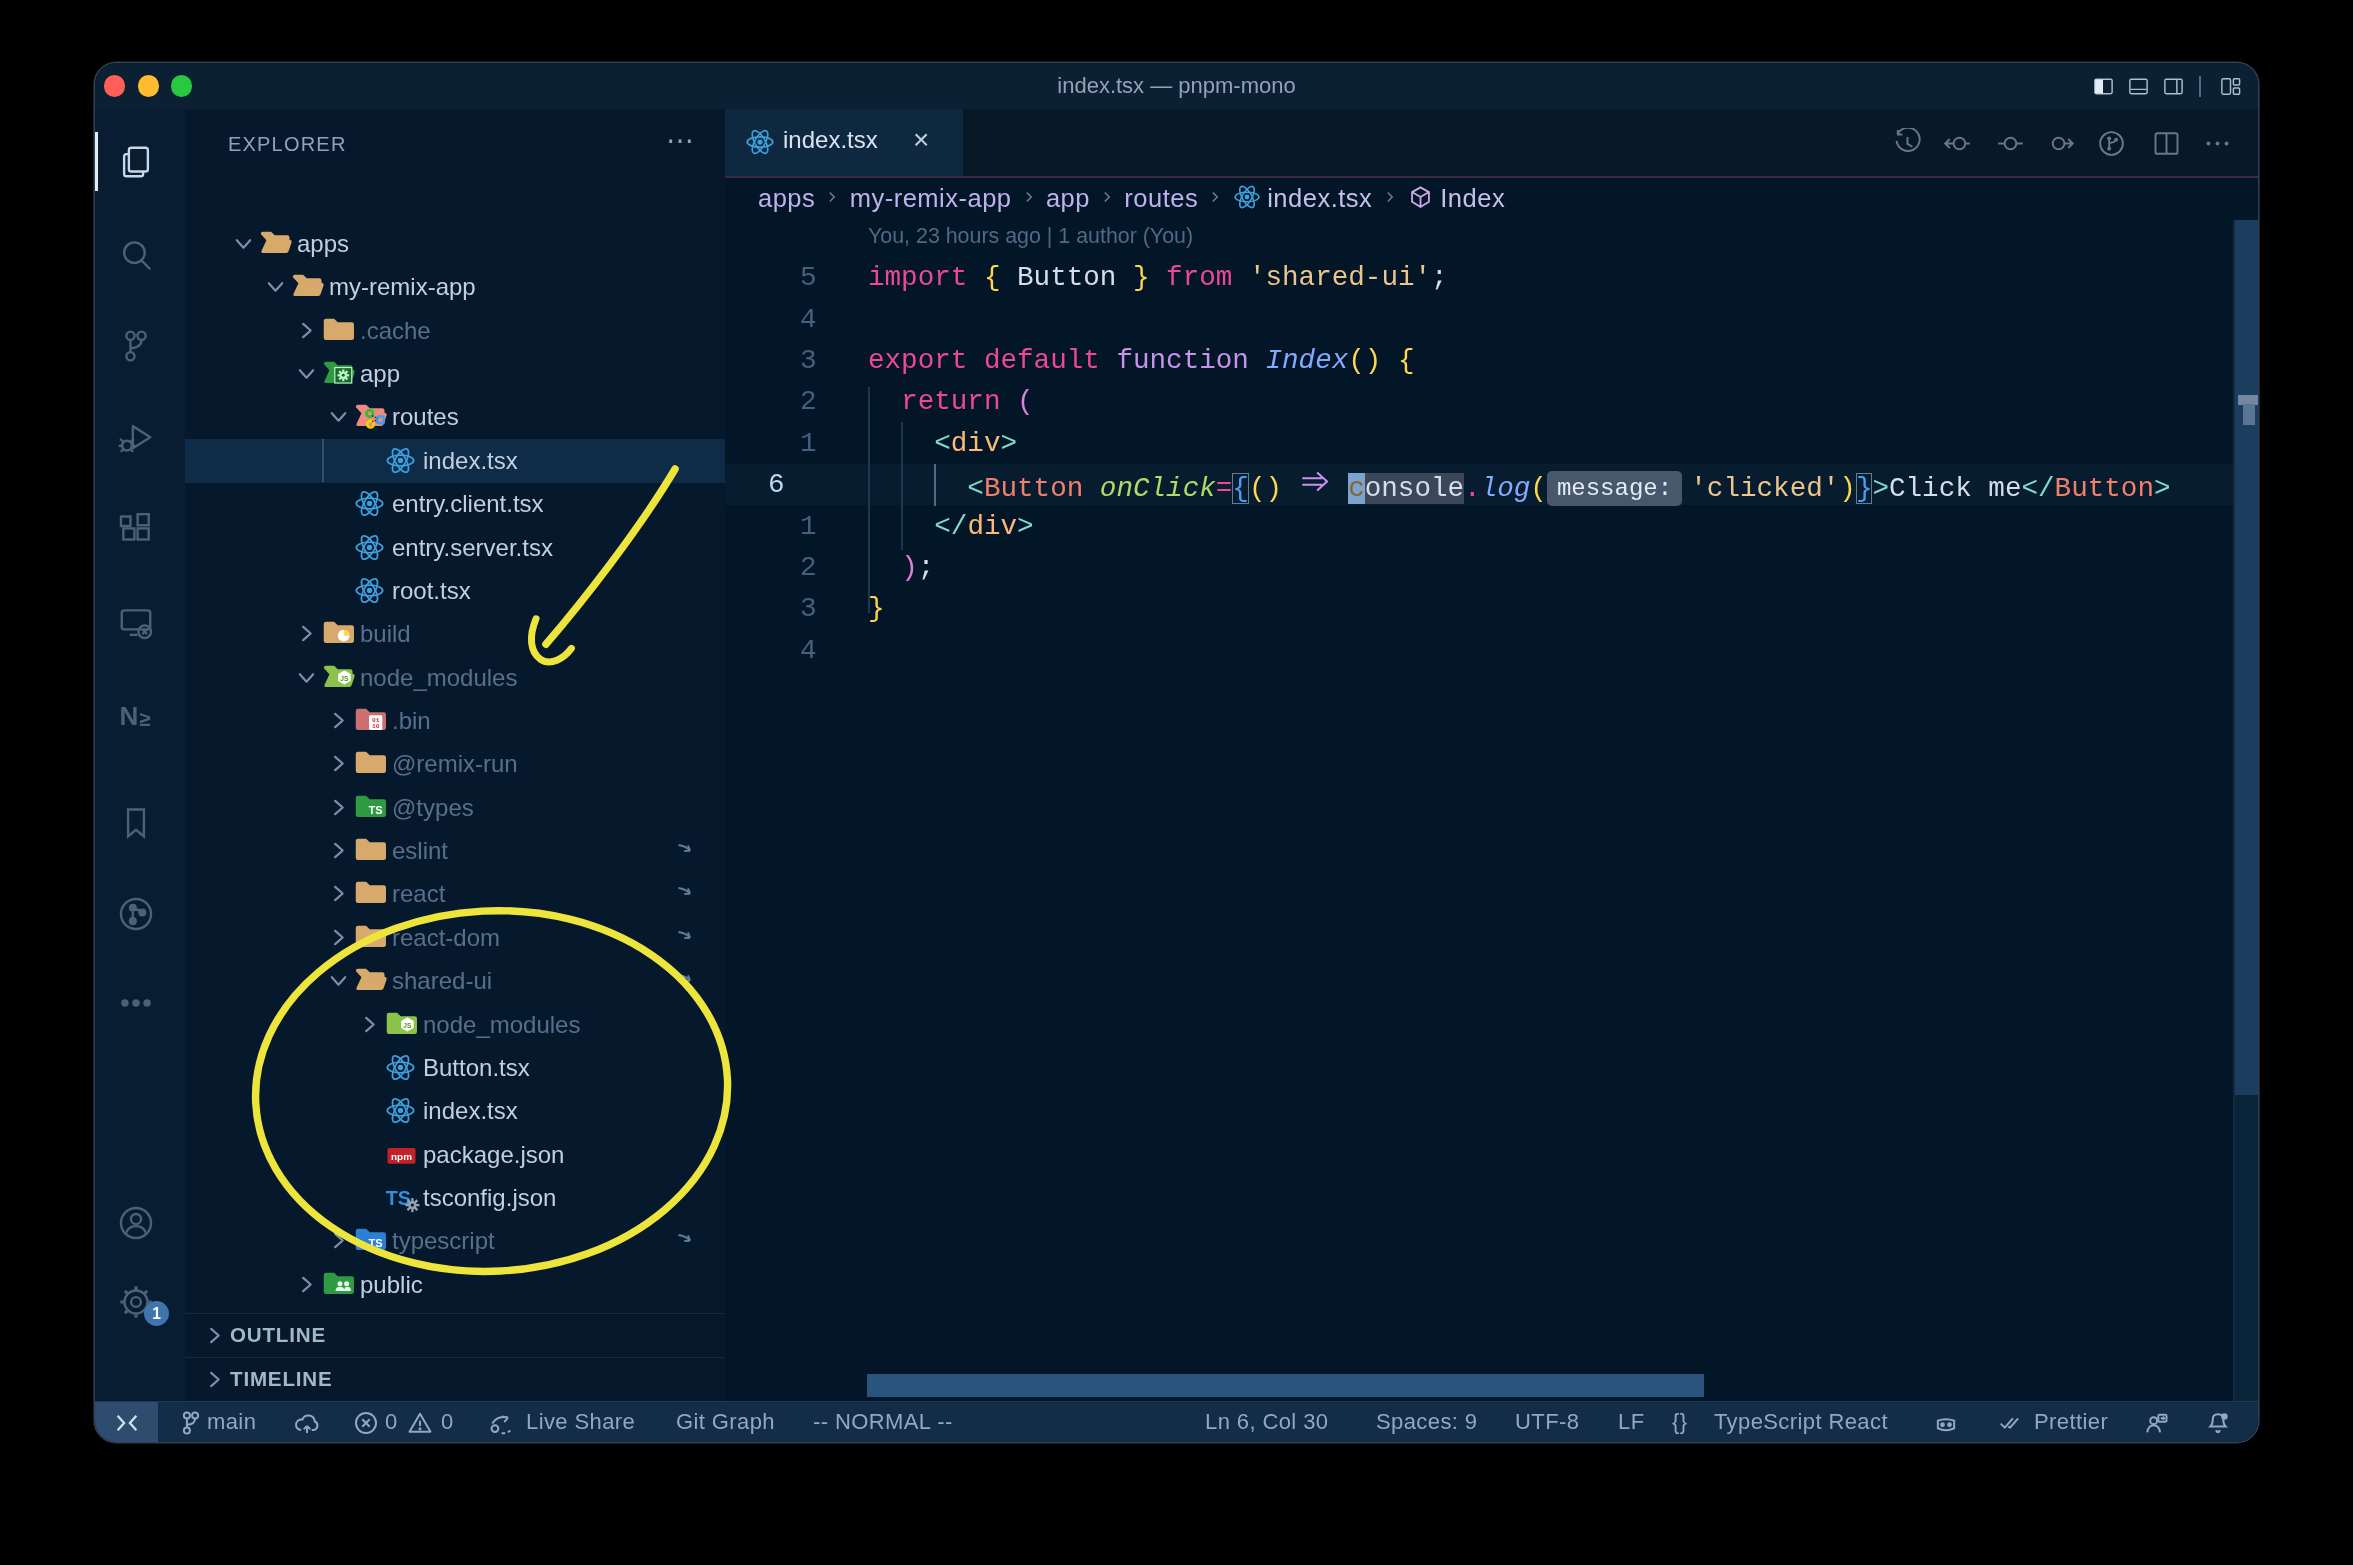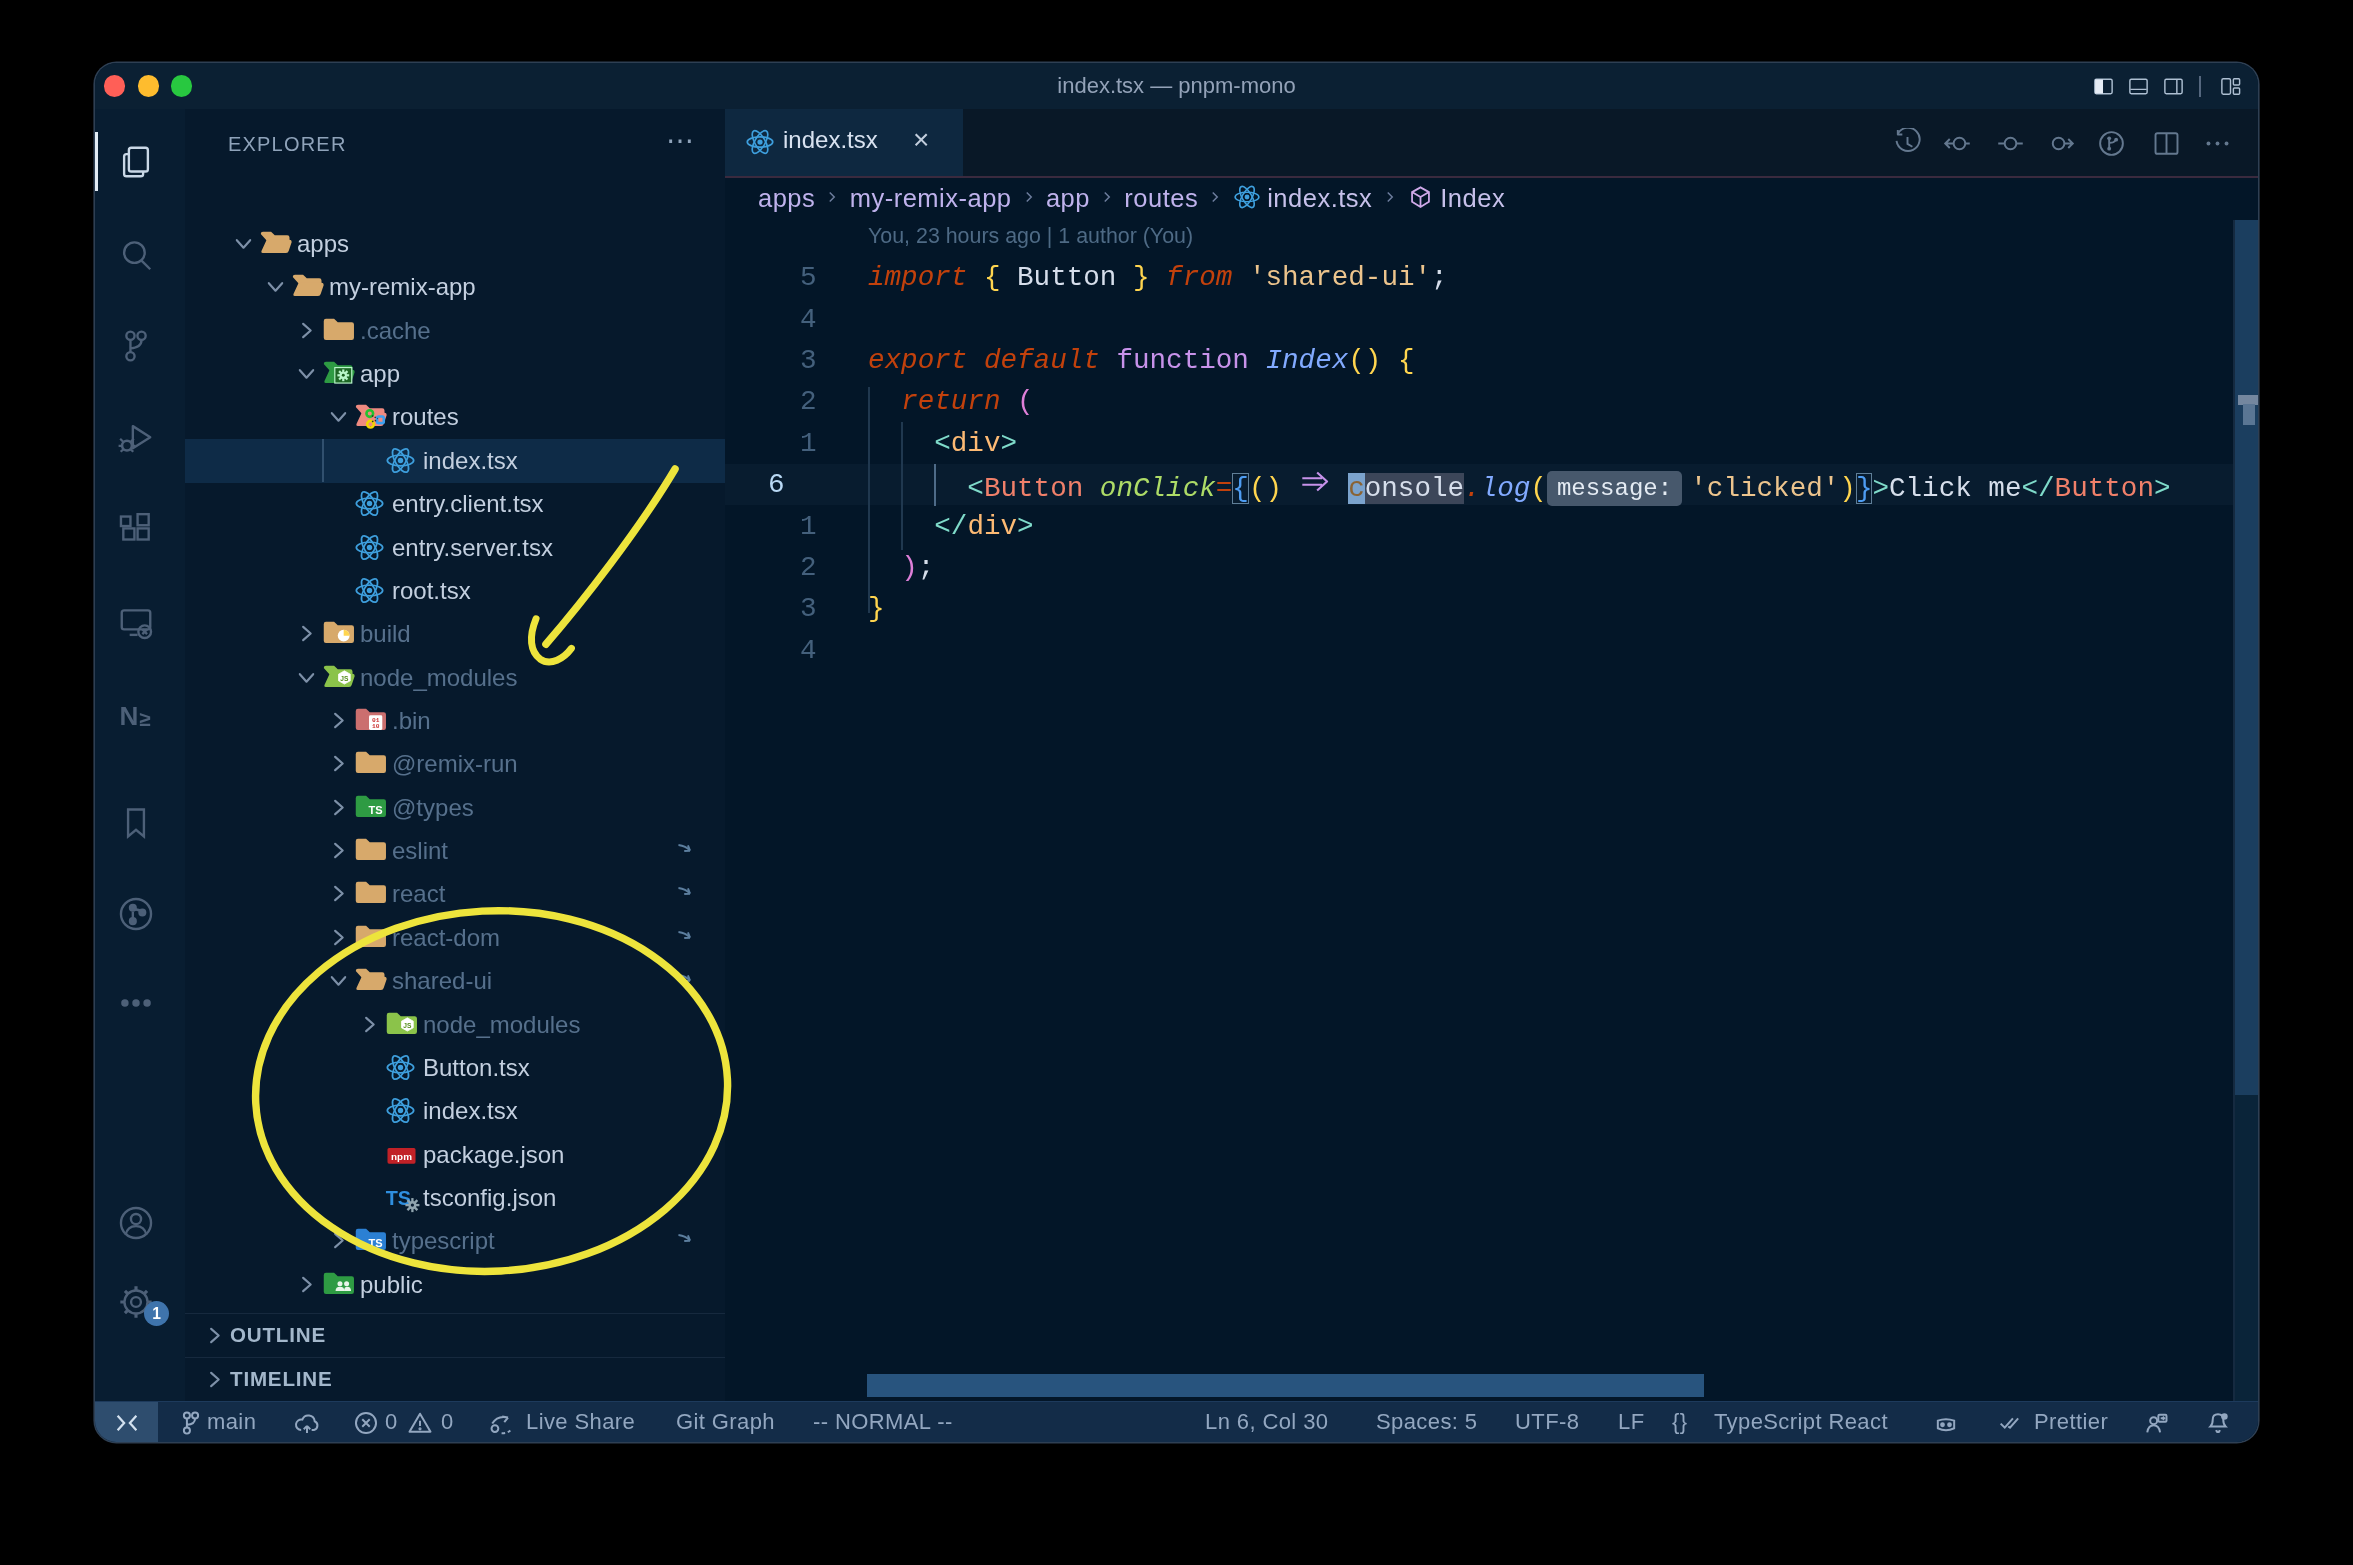--- a/index.html
+++ b/index.html
@@ -40,21 +40,21 @@
 .bw{color:#c6c0ea}
 .bsep{display:inline-block;margin:0 8.2px;vertical-align:middle}
 .bic{display:inline-block;margin-right:6.6px;vertical-align:middle}
 .eic{position:absolute;top:19px}
 #codearea{position:absolute;left:0;top:107px;width:1533px;height:1185px}
 .curline{position:absolute;left:0;top:248px;width:1508px;height:41px;background:rgba(130,170,220,0.045)}
 .gn{position:absolute;left:75px;width:16.5px;text-align:right;height:41px;line-height:41px;font-family:"Liberation Mono",monospace;font-size:27.6px;color:#44607c}
 .gn-cur{left:43px;width:49px;text-align:left;color:#b9d9f5}
 .cl{position:absolute;left:143px;height:41px;line-height:41px;font-family:"Liberation Mono",monospace;font-size:27.6px;color:#d6deeb;white-space:pre}
 .blame{font-family:"Liberation Sans",sans-serif;font-size:21.4px;color:#4e6a85}
-.k{color:#c2410c;font-style:italic}
+.k{color:#ec4899;}
 .kf{color:#c792ea}
 .fn{color:#82aaff;font-style:italic}
 .y{color:#ffd54f}
 .s{color:#ecc48d}
 .w{color:#d6deeb}
 .t{color:#7fdbca}
 .tag{color:#fdba74}
 .cmp{color:#f0806a}
 .at{color:#addb67;font-style:italic}
 .pk{color:#de7fd8}
@@ -623,21 +623,21 @@
 <span class="stx" style="left:346px">0</span>
 <span class="sic" style="left:392px"><svg width="28" height="28" viewBox="0 0 24 24" fill="none" stroke="#93a7c0" stroke-width="1.7">
           <path d="M4.5 12.5 q4.5-7.5 13.5-5.2 M18 7.3 l-5-.9 M18 7.3 l-3.2 4"></path>
           <circle cx="6.8" cy="16.8" r="2.9"></circle>
           <path d="M12.5 20.8 q4.5 .3 7.5-2.4" stroke-dasharray="3 2.4"></path>
         </svg></span>
 <span class="stx" style="left:431px">Live Share</span>
 <span class="stx" style="left:581px">Git Graph</span>
 <span class="stx" style="left:718px">-- NORMAL --</span>
 <span class="stx" style="left:1110px">Ln 6, Col 30</span>
-<span class="stx" style="left:1281px">Spaces: 5</span>
+<span class="stx" style="left:1281px">Spaces: 9</span>
 <span class="stx" style="left:1420px">UTF-8</span>
 <span class="stx" style="left:1523px">LF</span>
 <span class="stx" style="left:1577px">{}</span>
 <span class="stx" style="left:1619px">TypeScript React</span>
 <span class="sic" style="left:1837px"><svg width="28" height="28" viewBox="0 0 24 24" fill="none" stroke="#93a7c0" stroke-width="1.7">
           <path d="M5 10 q7-2.5 14 0 v6.5 q-7 3.5-14 0 z"></path>
           <circle cx="9" cy="13.5" r="1.2" fill="#93a7c0"></circle>
           <circle cx="15" cy="13.5" r="1.2" fill="#93a7c0"></circle>
         </svg></span>
 <span class="sic" style="left:1901px"><svg width="28" height="28" viewBox="0 0 24 24" fill="none" stroke="#93a7c0" stroke-width="1.7">

